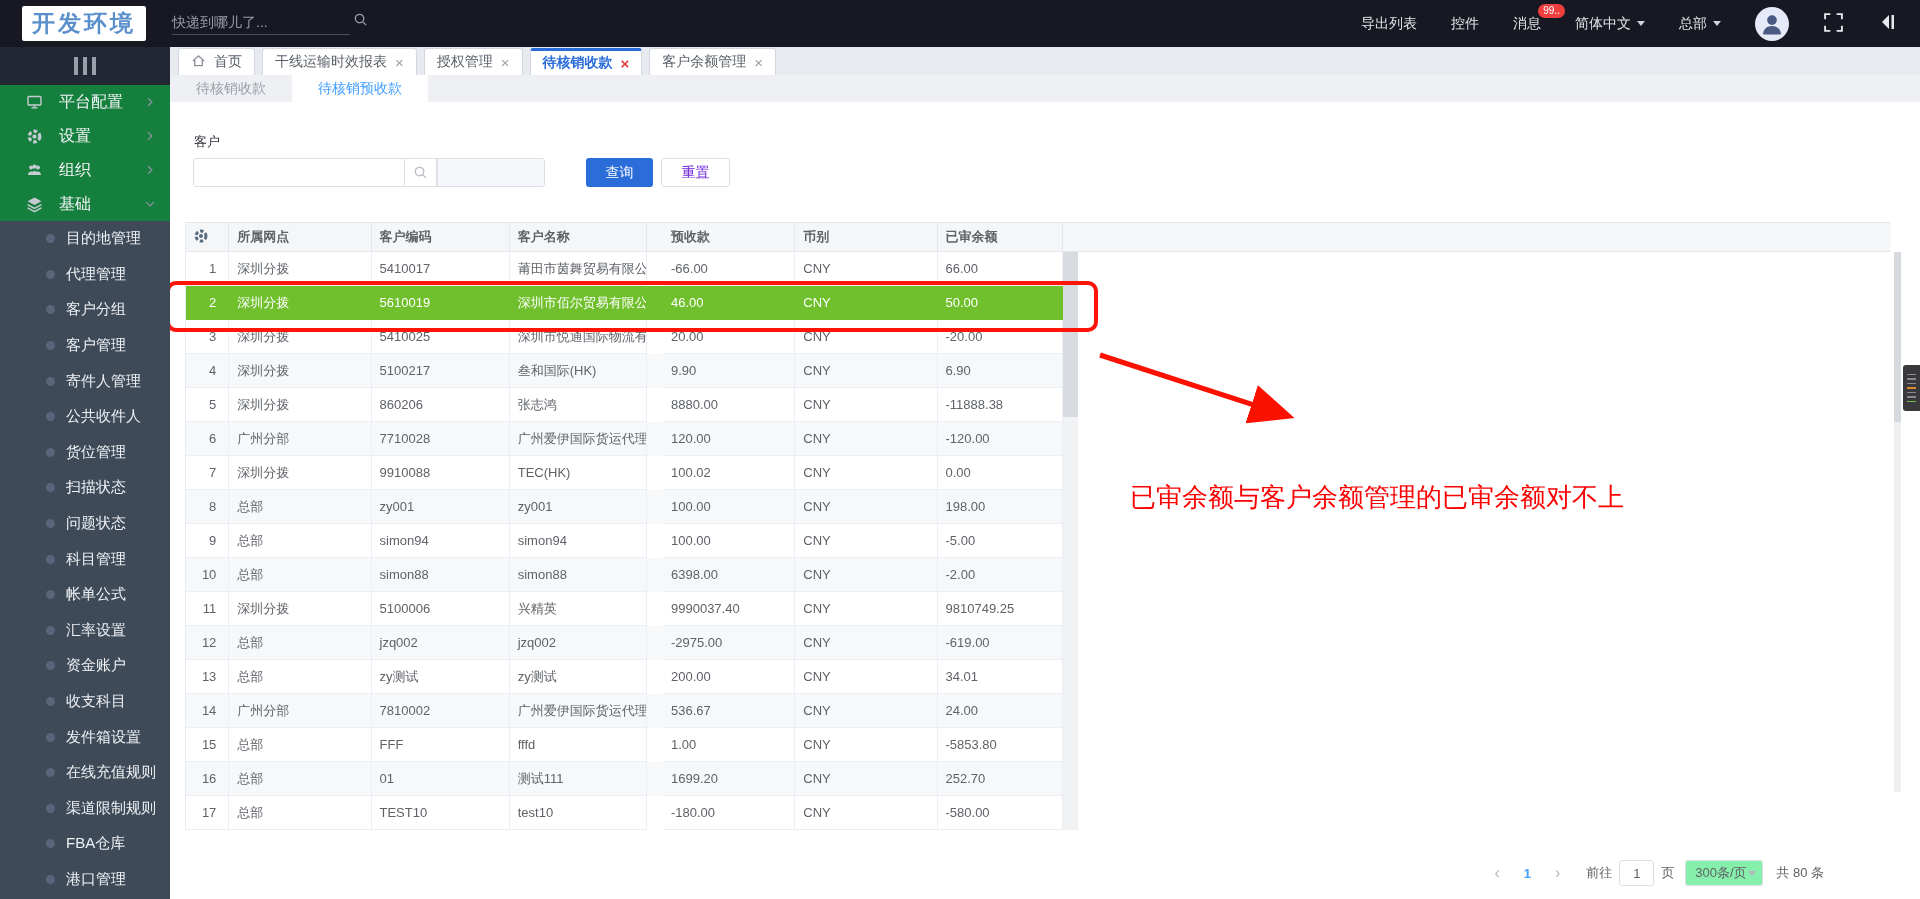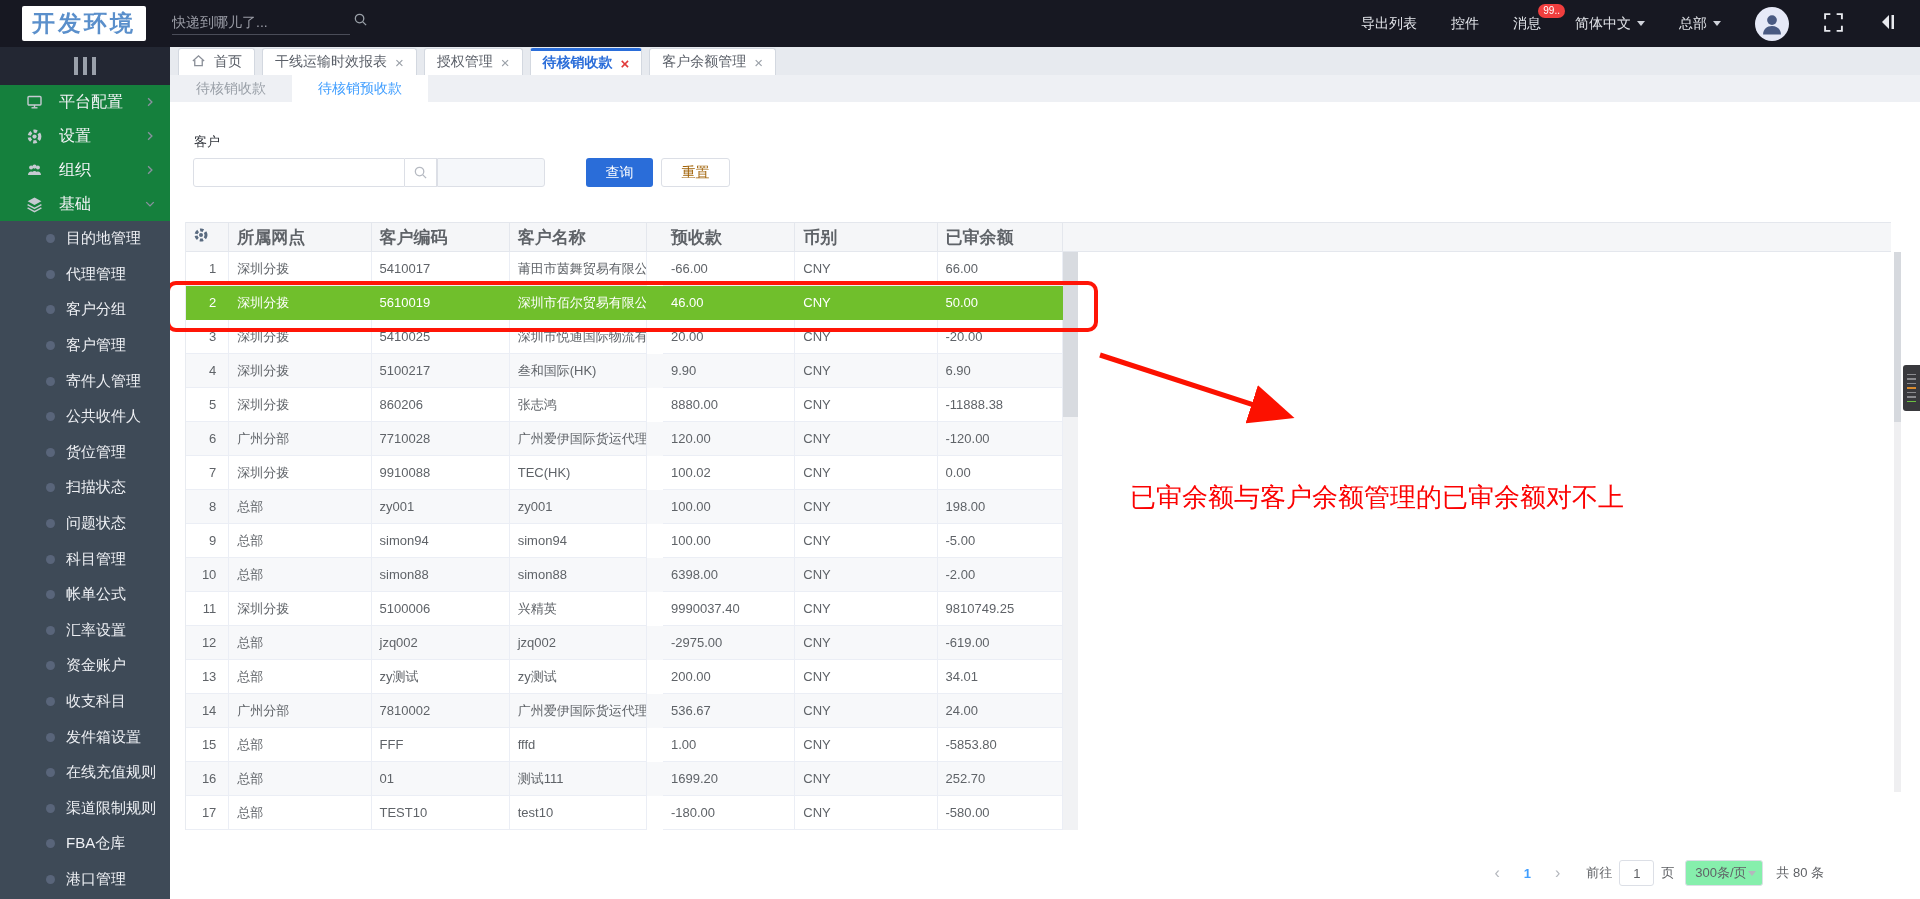--- a/index.html
+++ b/index.html
@@ -60,29 +60,29 @@
   .filter-label { position:absolute; left:24px; top:31px; font-size:13px; color:#30343b; }
   .filter-row { position:absolute; left:23px; top:56px; display:flex; align-items:center; height:29px; }
   .f-input { width:212px; height:29px; border:1px solid #dcdfe6; border-radius:3px 0 0 3px;
     outline:none; padding:0 8px; font-size:13px; font-family:inherit; }
   .f-seg-icon { width:32px; height:29px; border:1px solid #dcdfe6; border-left:none; display:flex;
     align-items:center; justify-content:center; background:#fff; }
   .f-seg-gray { width:108px; height:29px; border:1px solid #dcdfe6; background:#f5f7fa;
     border-radius:0 3px 3px 0; }
   .btn-query { margin-left:41px; width:67px; height:29px; background:#2a6dd9; color:#fff; border:none;
     border-radius:3px; font-size:14px; font-family:inherit; cursor:pointer; }
-  .btn-reset { margin-left:8px; width:69px; height:29px; background:#fff; color:#a16207;
+  .btn-reset { margin-left:8px; width:69px; height:29px; background:#fff; color:#6d28d9;
     border:1px solid #dcdfe6; border-radius:3px; font-size:14px; font-family:inherit; cursor:pointer; }
 
   
   .header-band { position:absolute; left:15px; top:120px; width:1706px; height:30px; background:#f5f6f8;
     border-top:1px solid #e4e7ed; border-bottom:1px solid #e4e7ed; }
   .grid { position:absolute; left:15px; top:120px; width:878px; border-left:1px solid #e8ebf0; }
   .thead { display:flex; height:30px; }
-  .hc { display:flex; align-items:center; font-size:17px; font-weight:bold; color:#5f6368;
+  .hc { display:flex; align-items:center; font-size:13px; font-weight:bold; color:#5f6368;
     border-right:1px solid #e4e7ed; padding-left:8px; }
   .hc.c0 { justify-content:center; padding-left:0; }
   .trow { display:flex; height:34px; background:#fff; cursor:pointer; }
   .trow.stripe { background:#f7f8fa; }
   .trow.sel { background:#70bf2c; color:#fff; }
   .td { display:flex; align-items:center; font-size:13px; color:#5f6368;
     border-right:1px solid #ebeef5; border-bottom:1px solid #ebeef5; padding-left:8px;
     white-space:nowrap; overflow:hidden; }
   .trow.sel .td { color:#fff; border-color:#70bf2c; }
   .c0 { width:44px; justify-content:flex-end; padding-right:12px; padding-left:0; }

